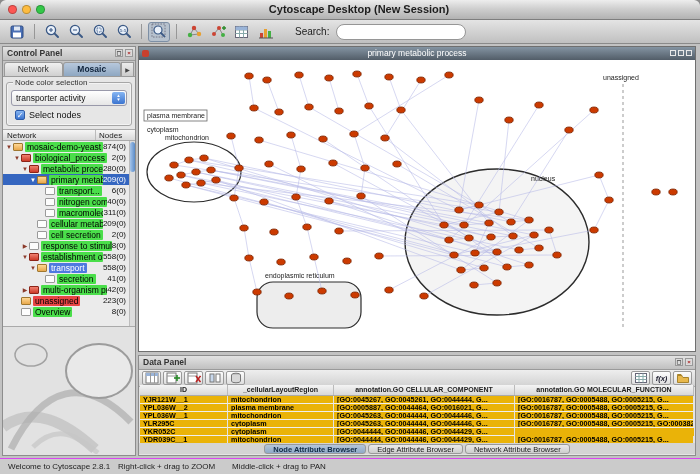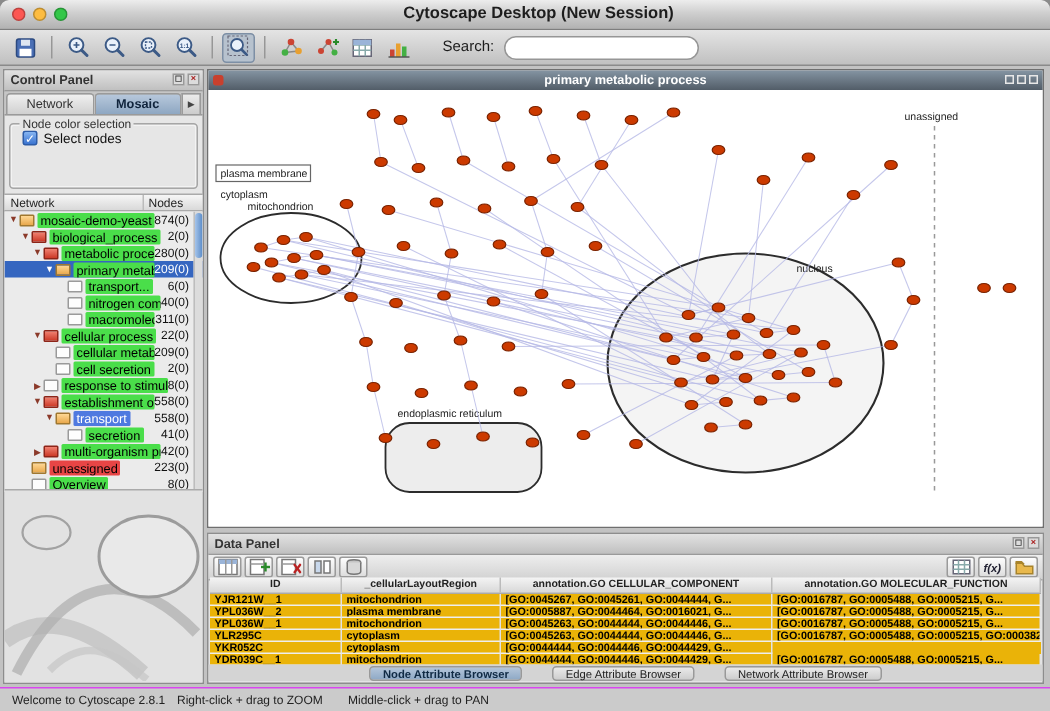--- a/index.html
+++ b/index.html
@@ -52,40 +52,40 @@
   .chip.green{background:#4ade4a;color:#000;}
   .chip.red{background:#e84545;color:#000;}
   .chip.blue{background:#4f79e0;color:#fff;}
   .cnt{margin-left:auto;padding-right:9px;font-size:8px;flex-shrink:0;}
   .tree-scroll{position:absolute;right:0;top:0;bottom:0;width:6px;background:#dcdcdc;border-left:1px solid #bdbdbd;box-sizing:border-box;}
   .tree-scroll .thumb{margin:1px 0 0 0;height:30px;background:linear-gradient(90deg,#a5c4ea,#5b8cc8);border-radius:3px;}
   .birdseye{position:absolute;left:0;right:0;bottom:0;height:128px;background:#e2e2e2;border-top:1px solid #aaa;overflow:hidden;}
 
   
   .netview{position:absolute;left:138px;top:46px;width:558px;height:306px;border:1px solid #6f6f6f;background:#fff;box-sizing:border-box;}
-  .nv-title{height:13px;background:linear-gradient(#8494a2,#525d68);color:#fff;font-size:8.5px;font-weight:bold;text-align:center;line-height:13px;position:relative;}
+  .nv-title{height:13px;background:linear-gradient(#8494a2,#525d68);color:#fff;font-size:8.5px;font-weight:normal;text-align:center;line-height:13px;position:relative;}
   .nv-dot{position:absolute;left:3px;top:3px;width:7px;height:7px;background:#c8402e;border-radius:2px;}
   .nv-btns{position:absolute;right:3px;top:3px;display:flex;gap:2px;}
   .nv-b{width:6px;height:6px;border:1px solid #e8e8e8;box-sizing:border-box;}
   .nv-canvas{position:absolute;left:0;right:0;top:13px;bottom:0;background:#fff;overflow:hidden;}
   .rlabel{font-size:7px;fill:#222;font-family:"Liberation Sans",sans-serif;}
 
   
   .dp{position:absolute;left:138px;top:355px;width:558px;height:101px;border:1px solid #8d8d8d;background:#e4e4e4;box-sizing:border-box;}
   .dp-toolbar{height:17px;display:flex;align-items:center;gap:2px;padding:0 3px;background:linear-gradient(#eeeeee,#d2d2d2);border-bottom:1px solid #aaa;box-sizing:border-box;}
   .dbtn{width:19px;height:14px;border:1px solid #9a9a9a;border-radius:2px;background:linear-gradient(#fdfdfd,#dedede);display:flex;align-items:center;justify-content:center;padding:0;cursor:default;}
   .dp-spacer{flex:1;}
   .fx{font-size:7.5px;font-style:italic;font-weight:bold;color:#223;}
   .dtable{position:absolute;left:1px;right:1px;top:29px;}
   .dhead{display:grid;grid-template-columns:88px 106px 181px 1fr;height:10px;background:linear-gradient(#f4f4f4,#d8d8d8);border-bottom:1px solid #aaa;font-size:7px;font-weight:bold;text-align:center;line-height:10px;color:#222;}
   .dhead span{border-right:1px solid #bbb;overflow:hidden;white-space:nowrap;}
   .dbody{background:#fff;}
   .drow{display:grid;grid-template-columns:88px 106px 181px 1fr;height:8px;background:#eab308;font-size:7.2px;font-weight:bold;line-height:8.2px;color:#000;}
   .drow span{border-right:1px solid #e2e2e2;border-bottom:1px solid #eeeeee;padding-left:3px;overflow:hidden;white-space:nowrap;}
-  .attr-tabs{position:absolute;bottom:1px;left:0;right:0;height:11px;display:flex;justify-content:center;gap:20px;align-items:center;background:#d4d4d4;}
+  .attr-tabs{position:absolute;bottom:1px;left:0;right:0;height:11px;display:flex;justify-content:center;gap:2px;align-items:center;background:#d4d4d4;}
   .atab{font-size:7.5px;padding:0 8px;height:10px;line-height:9px;border:1px solid #999;border-radius:3px;background:linear-gradient(#eaeaea,#cdcdcd);color:#222;box-sizing:border-box;}
   .atab.selected{background:linear-gradient(#b4c6da,#8fa9c6);font-weight:bold;color:#102a44;}
 
   
   .statusbar{position:absolute;left:0;right:0;top:458px;height:16px;background:#cbcbcb;border-top:1px solid #d946ef;font-size:8px;color:#222;}
   .statusbar span{position:absolute;line-height:15px;}
   .st1{left:8px;} .st2{left:118px;} .st3{left:232px;}
 </style>
 </head>
 <body>
@@ -197,20 +197,27 @@
         <span class="ptbtn closeb">×</span>
       </span>
     </div>
     <div class="cp-tabs">
       <div class="tab">Network</div>
       <div class="tab selected">Mosaic</div>
       <div class="tab-arrow">▶</div>
     </div>
     <div class="groupbox">
       <div class="gb-title">Node color selection</div>
+      <div class="combo">
+        <span>transporter activity</span>
+        <span class="combo-btn">
+            <span>▲</span>
+            <span>▼</span>
+          </span>
+      </div>
       <div class="cbrow">
         <span class="cb">✓</span>
         <span>Select nodes</span>
       </div>
     </div>
     <div class="tree-header">
       <span class="c1">Network</span>
       <span class="c2">Nodes</span>
     </div>
     <div class="tree">
@@ -255,27 +262,20 @@
           <span class="ticon doc"></span>
           <span class="chip green">nitrogen compo</span>
           <span class="cnt">40(0)</span>
         </div>
         <div class="trow">
           <span style="width: 34px; flex-shrink: 0;"></span>
           <span class="exp"></span>
           <span class="ticon doc"></span>
           <span class="chip green">macromolecule</span>
           <span class="cnt">311(0)</span>
-        </div>
-        <div class="trow">
-          <span style="width: 18px; flex-shrink: 0;"></span>
-          <span class="exp">▼</span>
-          <span class="ticon netred"></span>
-          <span class="chip green">cellular process</span>
-          <span class="cnt">22(0)</span>
         </div>
         <div class="trow">
           <span style="width: 26px; flex-shrink: 0;"></span>
           <span class="exp"></span>
           <span class="ticon doc"></span>
           <span class="chip green">cellular metabo</span>
           <span class="cnt">209(0)</span>
         </div>
         <div class="trow">
           <span style="width: 26px; flex-shrink: 0;"></span>

